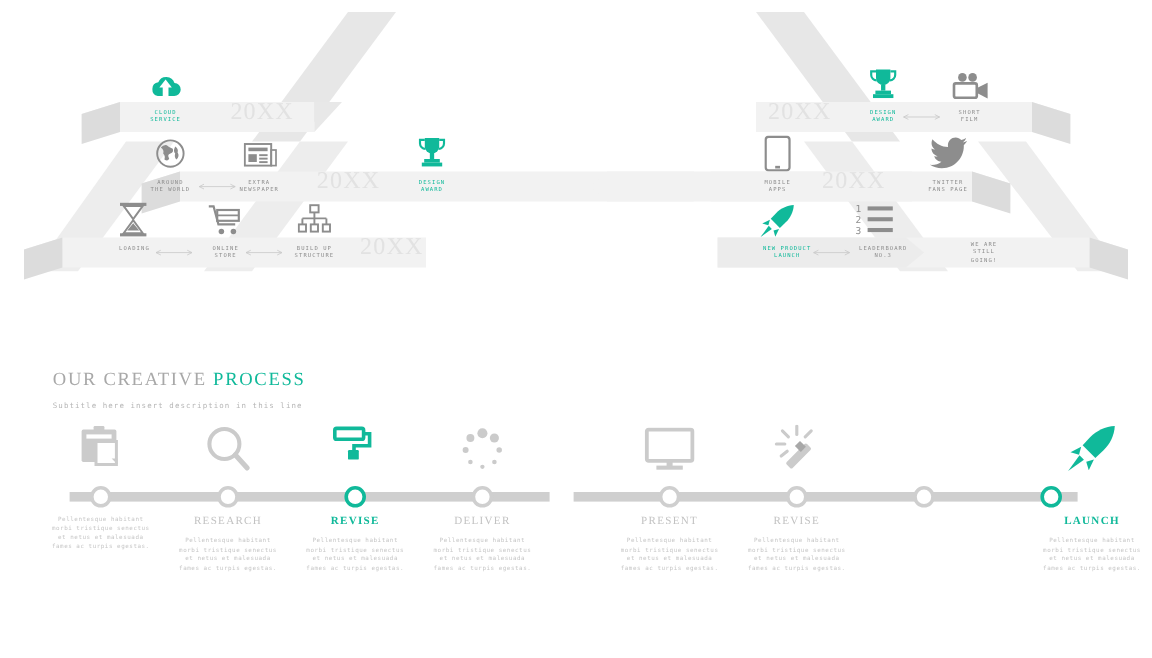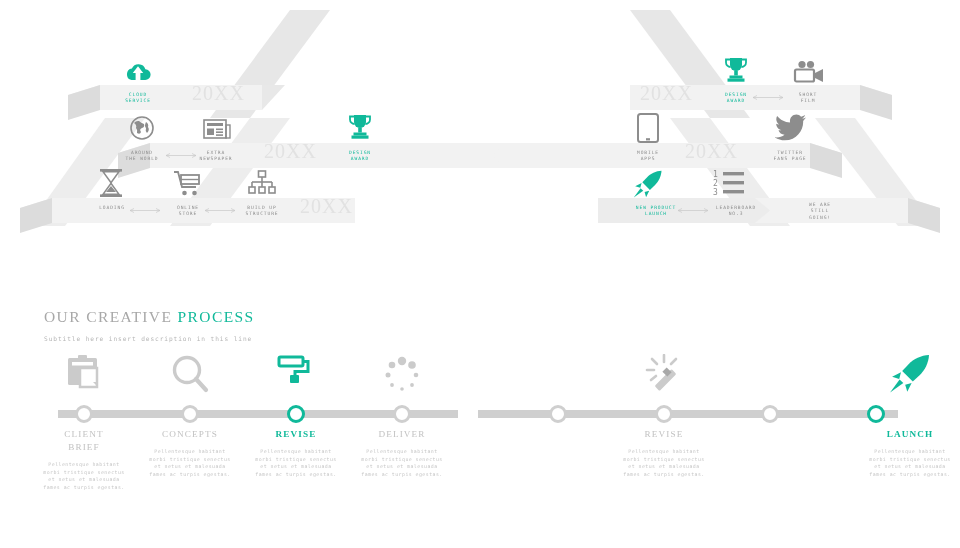--- a/index.html
+++ b/index.html
@@ -341,34 +341,32 @@
       <div class="tl-icon">
         <svg width="38" height="40" viewBox="0 0 38 40">
           <rect x="13" y="1" width="9" height="5" rx="1" fill="#cbcbcb"></rect>
           <rect x="3" y="4" width="29" height="27" rx="1.5" fill="#cbcbcb"></rect>
           <rect x="7" y="8" width="21" height="3.5" fill="#ffffff"></rect>
           <path d="M15 14 h17 v19 h-17 Z" fill="#ffffff" stroke="#cbcbcb" stroke-width="2.5"></path>
           <polygon points="28,28 33,28 33,33" fill="#cbcbcb"></polygon>
         </svg>
       </div>
       <div class="tl-dot-space"></div>
-      <div class="tl-title">CLIENT
-BRIEF</div>
       <div class="tl-body">Pellentesque habitant morbi tristique senectus et netus et malesuada fames ac turpis egestas.</div>
     </div>
 
     <div class="tl-step" style="left:132px;">
       <div class="tl-icon">
         <svg width="38" height="40" viewBox="0 0 38 40">
           <circle cx="16" cy="16" r="12.5" fill="none" stroke="#cbcbcb" stroke-width="3.4"></circle>
           <line x1="25" y1="25" x2="35" y2="36" stroke="#cbcbcb" stroke-width="4.2" stroke-linecap="round"></line>
         </svg>
       </div>
       <div class="tl-dot-space"></div>
-      <div class="tl-title">CONCEPTS</div>
+      <div class="tl-title">RESEARCH</div>
       <div class="tl-body">Pellentesque habitant morbi tristique senectus et netus et malesuada fames ac turpis egestas.</div>
     </div>
 
     <div class="tl-step active" style="left:238px;">
       <div class="tl-icon">
         <svg width="40" height="40" viewBox="0 0 40 40">
           <rect x="3" y="3" width="24" height="9" rx="1.5" fill="none" stroke="#10b99a" stroke-width="3"></rect>
           <path d="M27 7.5 h5 v10 h-13 v5" fill="none" stroke="#10b99a" stroke-width="3"></path>
           <rect x="14" y="21" width="9" height="8" rx="1" fill="#10b99a"></rect>
         </svg>
@@ -389,20 +387,32 @@
           <circle cx="9" cy="29" r="1.9" fill="#cbcbcb"></circle>
           <circle cx="5" cy="19" r="2.5" fill="#cbcbcb"></circle>
           <circle cx="9" cy="9" r="3.3" fill="#cbcbcb"></circle>
         </svg>
       </div>
       <div class="tl-dot-space"></div>
       <div class="tl-title">DELIVER</div>
       <div class="tl-body">Pellentesque habitant morbi tristique senectus et netus et malesuada fames ac turpis egestas.</div>
     </div>
 
+    <div class="tl-step" style="left:500px;">
+      <div class="tl-icon">
+        <svg width="42" height="38" viewBox="0 0 42 38">
+          <rect x="2" y="2" width="38" height="26" rx="1.5" fill="none" stroke="#cbcbcb" stroke-width="3.2"></rect>
+          <rect x="18.5" y="28" width="5" height="5" fill="#cbcbcb"></rect>
+          <rect x="10" y="32" width="22" height="3.4" fill="#cbcbcb"></rect>
+        </svg>
+      </div>
+      <div class="tl-dot-space"></div>
+      <div class="tl-title">PRESENT</div>
+      <div class="tl-body">Pellentesque habitant morbi tristique senectus et netus et malesuada fames ac turpis egestas.</div>
+    </div>
 
     <div class="tl-step" style="left:606px;">
       <div class="tl-icon">
         <svg width="40" height="40" viewBox="0 0 40 40">
           <rect x="18" y="14" width="7" height="24" rx="1.5" transform="rotate(45 21.5 26)" fill="#cbcbcb"></rect>
           <rect x="19.5" y="15" width="7" height="6" transform="rotate(45 23 18)" fill="#a8a8a8"></rect>
           <line x1="20" y1="1" x2="20" y2="8" stroke="#cbcbcb" stroke-width="2.6" stroke-linecap="round"></line>
           <line x1="8" y1="5" x2="13" y2="10" stroke="#cbcbcb" stroke-width="2.6" stroke-linecap="round"></line>
           <line x1="32" y1="5" x2="27" y2="10" stroke="#cbcbcb" stroke-width="2.6" stroke-linecap="round"></line>
           <line x1="3" y1="16" x2="10" y2="16" stroke="#cbcbcb" stroke-width="2.6" stroke-linecap="round"></line>

